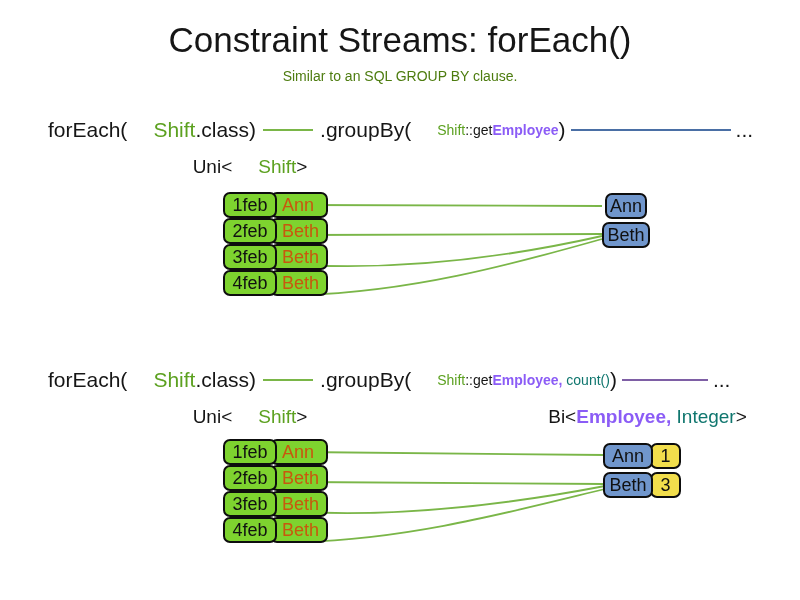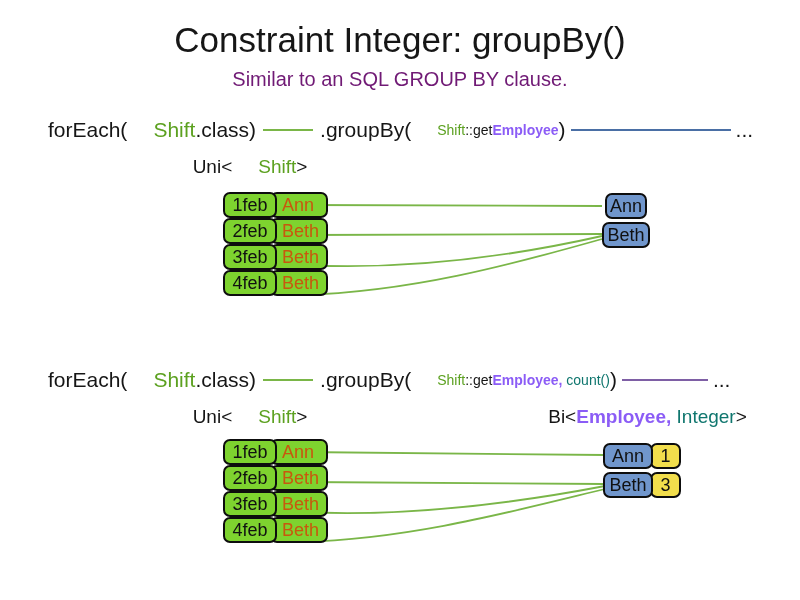--- a/index.html
+++ b/index.html
@@ -6,21 +6,21 @@
   .page {
     position:relative; width:800px; height:600px; background:#ffffff;
     font-family:"Liberation Sans", sans-serif; color:#111; overflow:hidden;
   }
   .title {
     position:absolute; top:18px; left:0; width:800px; text-align:center;
     font-size:35px; line-height:44px; color:#161616; font-weight:400;
   }
   .subtitle {
     position:absolute; top:68px; left:0; width:800px; text-align:center;
-    font-size:20px; color:#701a75;
+    font-size:14px; color:#4d7c0f;
   }
   .codeline {
     position:absolute; left:48px; height:26px; display:flex; align-items:center;
     font-size:21px; color:#161616; white-space:pre; z-index:2;
   }
   #code1 { top:117px; }
   #code2 { top:367px; }
   .small { font-size:14px; }
   .green-text  { color:#5ca120;margin-left:26px; }
   .blue-text   { color:#8b5cf6;font-weight:bold; }
@@ -67,21 +67,21 @@
     border:2px solid #0d0d0d; border-radius:7px; background:#f2de4c;
     display:flex; align-items:center; justify-content:center; font-size:18px; color:#111;
   }
   .wires { position:absolute; left:0; top:0; width:800px; height:600px; z-index:0; pointer-events:none; }
 </style>
 </head>
 <body>
 
 <div class="page">
 
-  <div class="title">Constraint Integer: groupBy()</div>
+  <div class="title">Constraint Streams: forEach()</div>
   <div class="subtitle">Similar to an SQL GROUP BY clause.</div>
 
   <svg class="wires" viewBox="0 0 800 600">
     <g stroke="#7ab648" stroke-width="1.8" fill="none">
       <path d="M301 205 L602 206"></path>
       <path d="M301 235 L602 234"></path>
       <path d="M301 265 C400 270, 500 259, 602 236"></path>
       <path d="M301 295 C410 292, 510 265, 602 239"></path>
     </g>
     <g stroke="#7ab648" stroke-width="1.8" fill="none">

